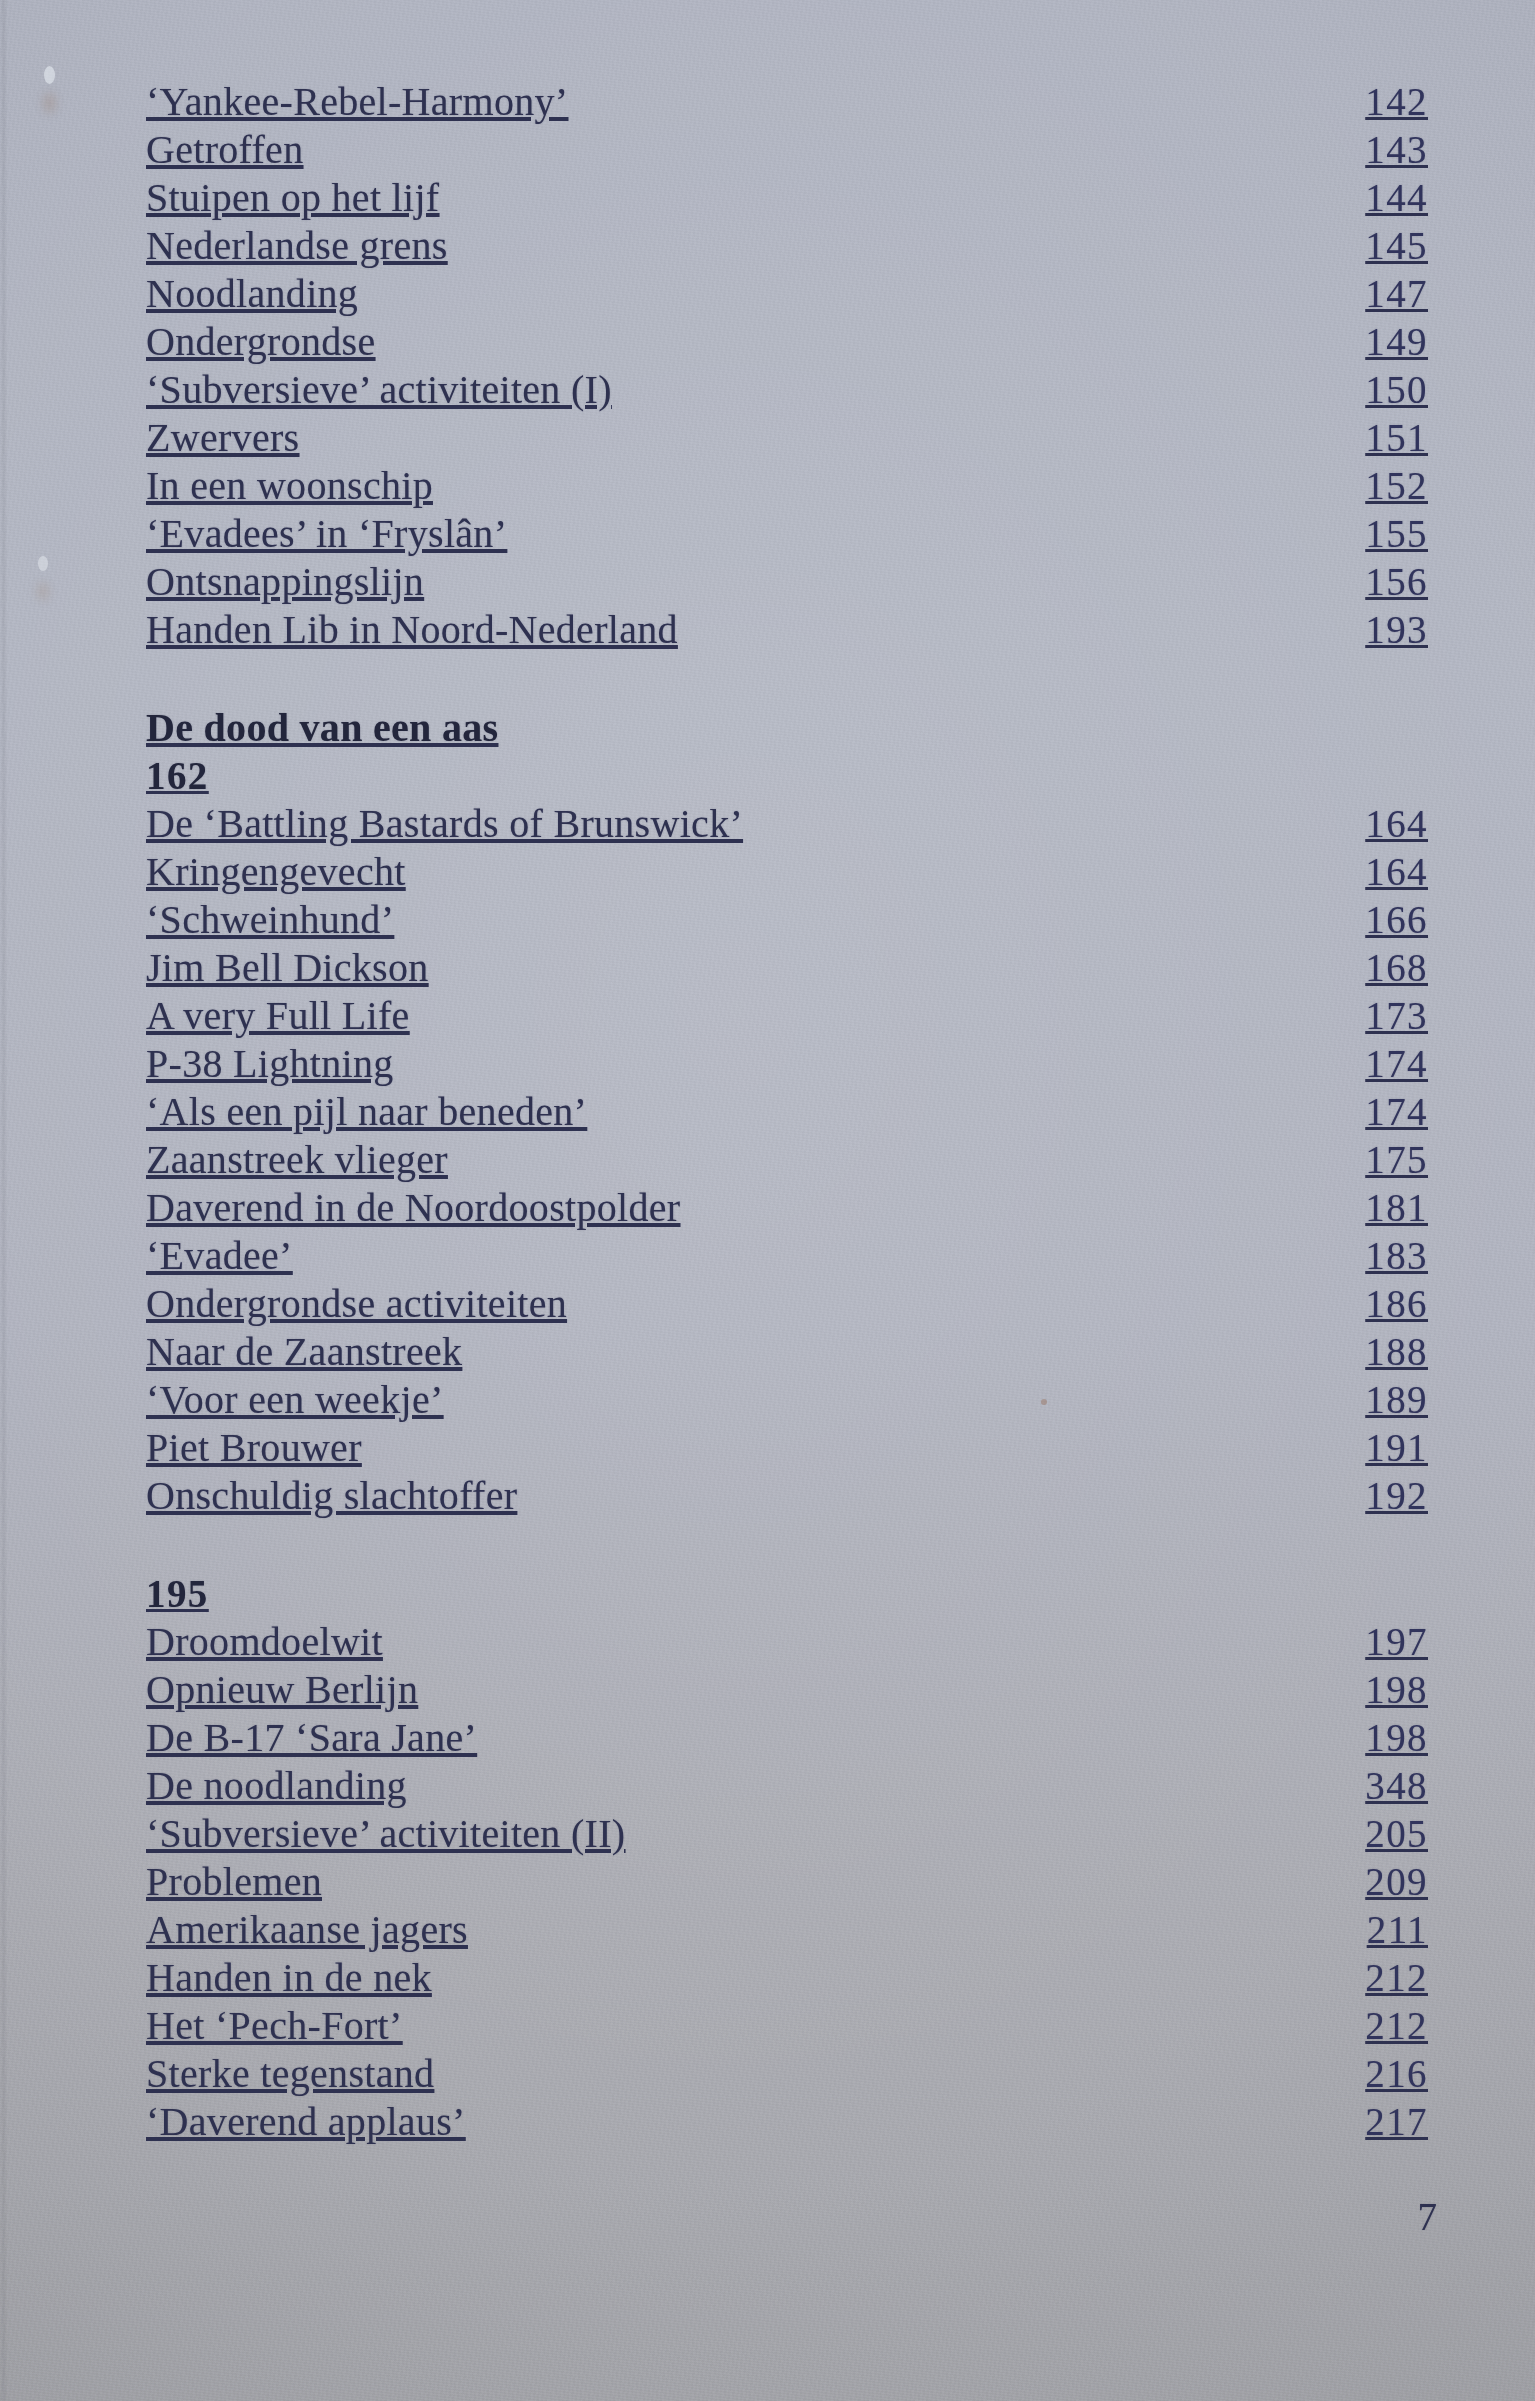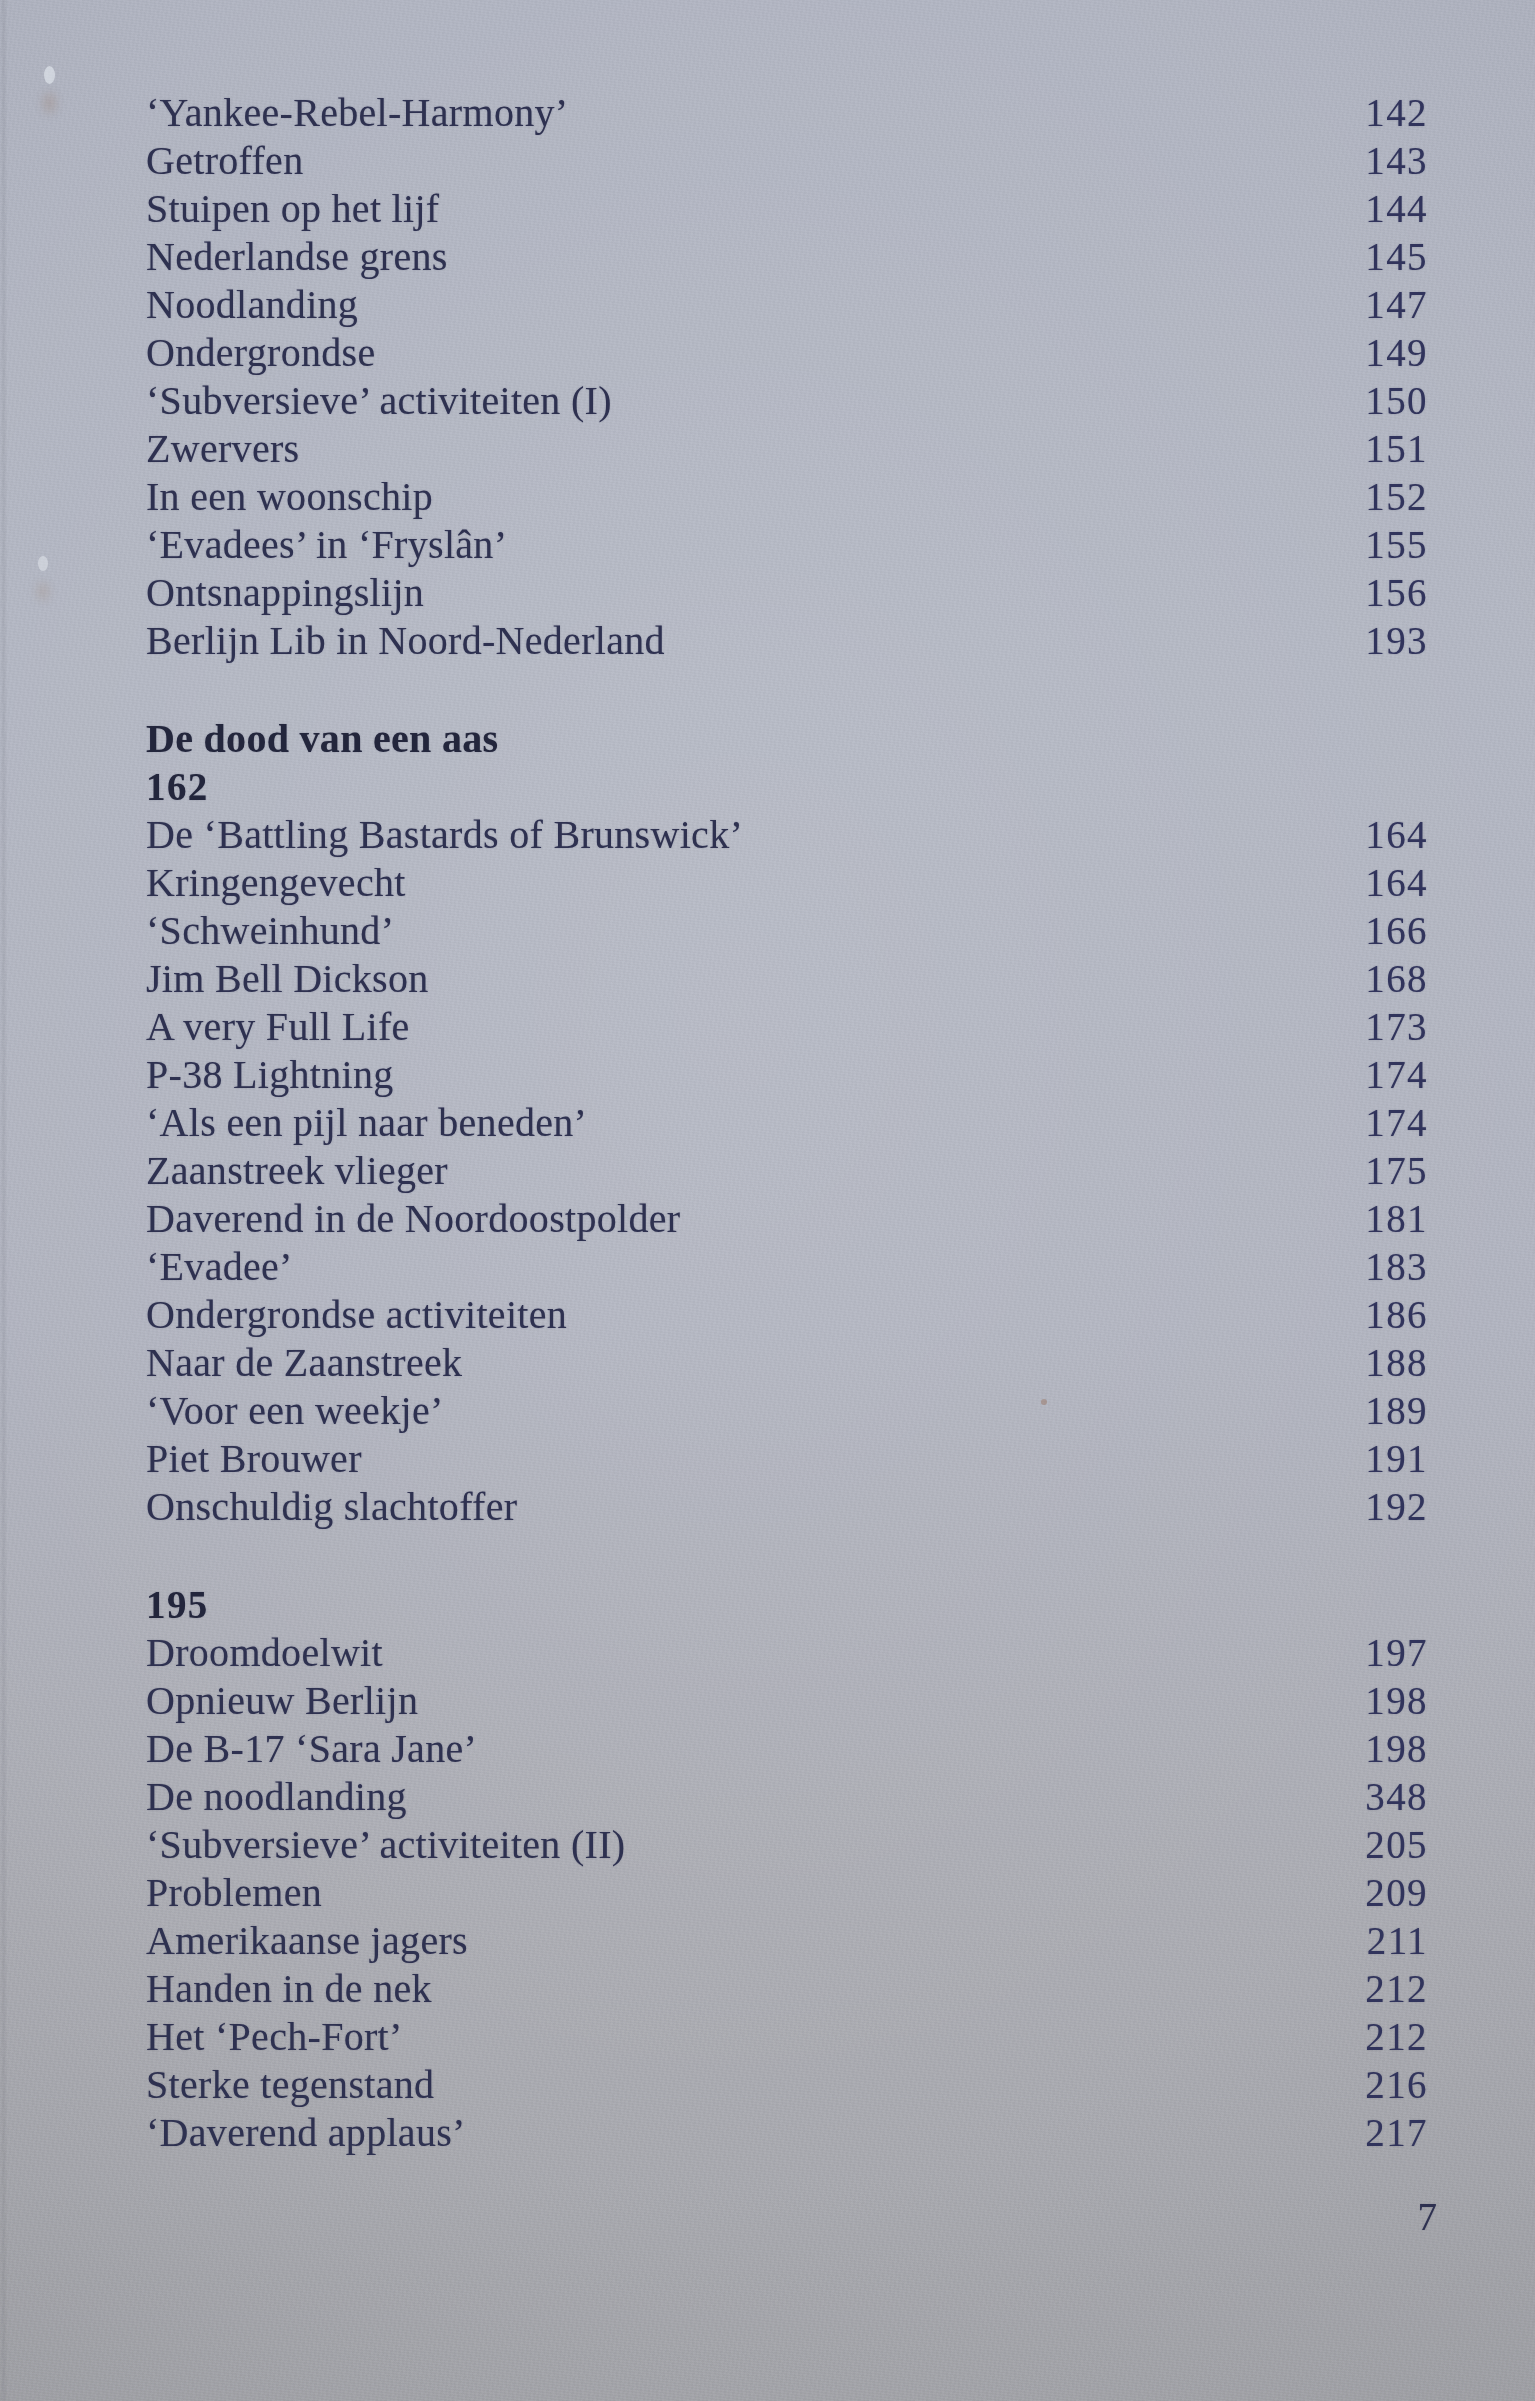--- a/index.html
+++ b/index.html
@@ -37,29 +37,30 @@
     border-radius: 50%;
     pointer-events: none;
   }
   .speck.s1 { left: 44px;  top: 66px;  width: 11px; height: 18px; background: rgba(235,240,245,0.55); box-shadow: 0 28px 8.3px 1.4px rgba(150,120,100,0.25); }
   .speck.s2 { left: 38px;  top: 556px; width: 9.7px; height: 15.3px; background: rgba(235,240,245,0.45); box-shadow: 0 28px 8.3px 1.4px rgba(160,130,110,0.22); }
   .speck.s3 { left: 1041px; top: 1399px; width: 6.3px; height: 6.3px; background: rgba(140,90,60,0.35); }
 
   .toc {
     position: absolute;
     left: 146px;
-    top: 89px;
+    top: 78px;
     width: 1282px;
     color: #2e3150;
     font-size: 40px;
     line-height: 48px;
     letter-spacing: 0.3px;
     text-shadow: 0 0 1.4px rgba(44,46,78,0.35);
     filter: blur(0.2px);
     font-variant-numeric: oldstyle-nums;
+    text-decoration: underline;
   }
   .row {
     display: flex;
     justify-content: space-between;
     align-items: baseline;
     white-space: nowrap;
   }
   .row.gap { margin-top: 50px; flex-direction: column; }
   .row.bold .t, .row.bold .n { font-weight: bold; color: #23263c; }
   .row .n {
@@ -126,21 +127,21 @@
       </div>
       <div class="row">
         <span class="t">‘Evadees’ in ‘Fryslân’</span>
         <span class="n">155</span>
       </div>
       <div class="row">
         <span class="t">Ontsnappingslijn</span>
         <span class="n">156</span>
       </div>
       <div class="row">
-        <span class="t">Berlijn Lib in Noord-Nederland</span>
+        <span class="t">Handen Lib in Noord-Nederland</span>
         <span class="n">193</span>
       </div>
       <div class="row bold gap">
         <span class="t">De dood van een aas</span>
         <span class="n">162</span>
       </div>
       <div class="row">
         <span class="t">De ‘Battling Bastards of Brunswick’</span>
         <span class="n">164</span>
       </div>

